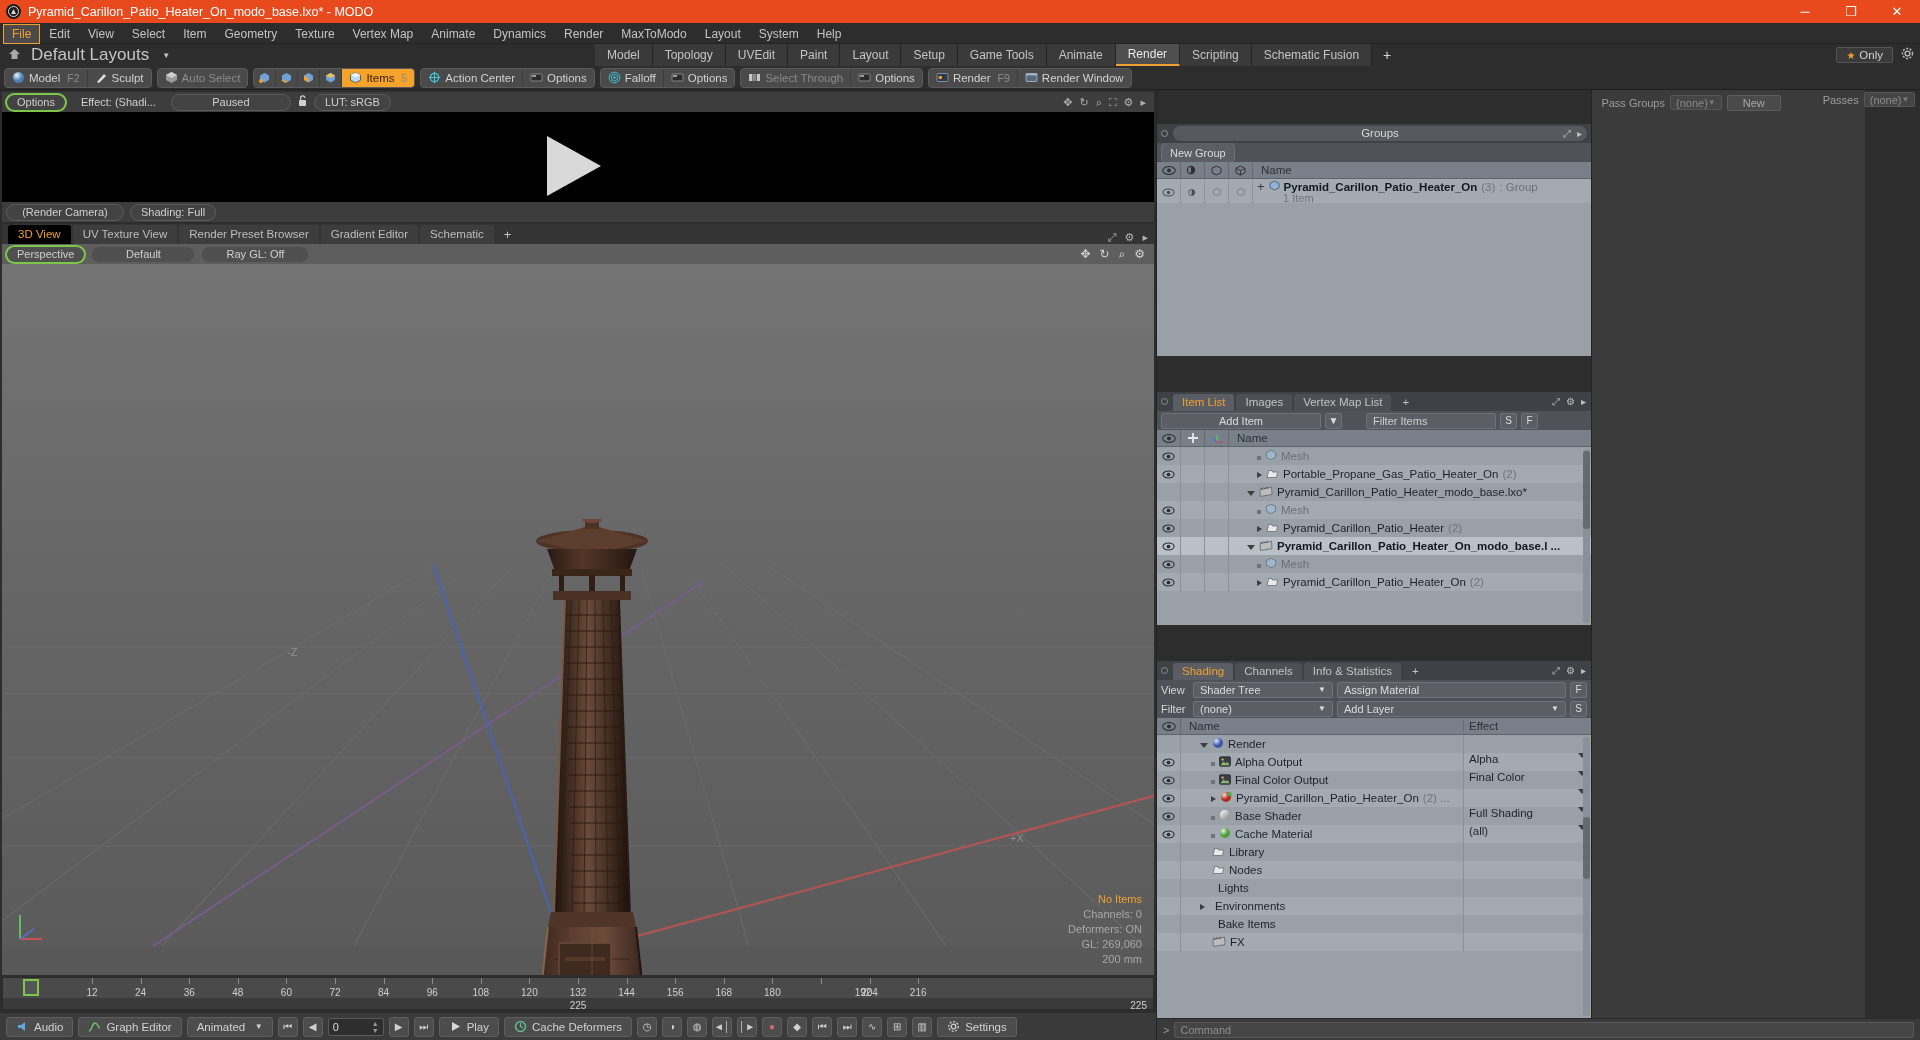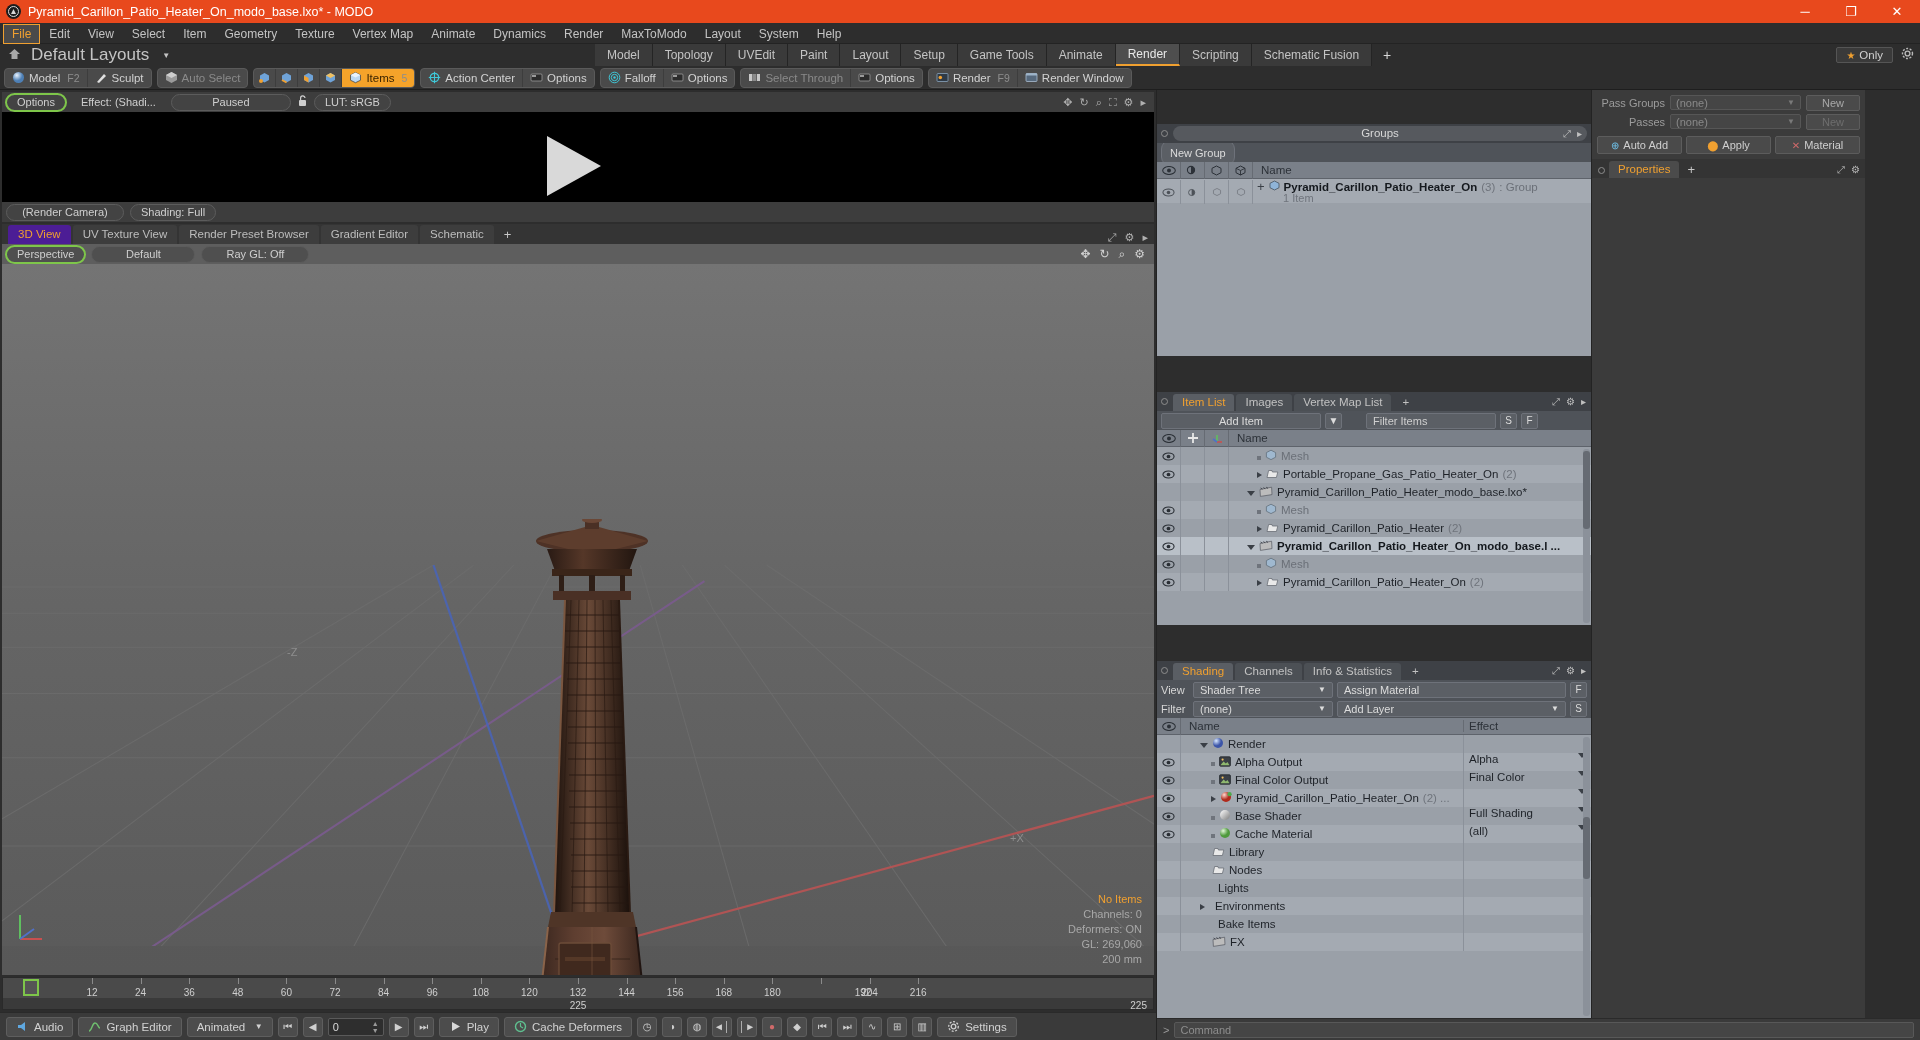--- a/index.html
+++ b/index.html
@@ -79,21 +79,21 @@
   .render-body{ flex:1;background:#000;position:relative;}
   .play-tri{ position:absolute;left:545px;top:24px;width:0;height:0;
     border-left:54px solid #d9d9d9;border-top:30px solid transparent;border-bottom:30px solid transparent;}
   .render-sub{ height:20px;display:flex;align-items:center;gap:6px;padding:0 4px;background:#3d3d3d;flex:none;}
 
   
   .view-pane{ flex:1;margin:0 2px 2px 2px;display:flex;flex-direction:column;min-height:0;background:#2f2f2f;}
   .tabrow{ height:20px;display:flex;align-items:flex-end;background:#343434;flex:none;padding-left:6px;}
   .tab{ padding:2px 10px;font-size:11.5px;color:#bdbdbd;background:#3d3d3d;margin-right:2px;
         border-radius:3px 3px 0 0;line-height:15px;}
-  .tab.sel{ background:#4c1d95;color:#f0a030;}
+  .tab.sel{ background:#000000;color:#f0a030;}
   .tabrow .tplus{ padding:2px 8px;color:#c8c8c8;font-size:13px;}
   .tabrow .treq{ margin-left:auto;display:flex;gap:8px;padding-right:6px;align-items:center;color:#b0b0b0;font-size:11px;}
   .view-sub{ height:20px;display:flex;align-items:center;gap:6px;padding:0 4px;background:#5e5e5e;flex:none;}
   .view-sub .right-icons{margin-left:auto;display:flex;gap:9px;padding-right:5px;color:#d0d0d0;font-size:12px;}
   .viewport{ flex:1;position:relative;overflow:hidden;background:linear-gradient(#6e6e6e,#5c5c5c 55%,#585858);}
   .vp-grid{ position:absolute;inset:0; }
   .vp-label{ position:absolute;font-size:11px;color:#8e8e8e;}
   .vp-stats{ position:absolute;right:12px;bottom:8px;text-align:right;font-size:11px;color:#a8a8a8;line-height:15px;}
   .vp-stats .noitems{color:#f0a030;}
   .axis-widget{ position:absolute;left:10px;bottom:28px;width:42px;height:42px;}
@@ -151,21 +151,21 @@
              padding-left:5px;font-size:11.5px;gap:4px;}
   .row.alt{ background:#a4aab2;}
   .row.sel{ background:#b9c0c8;}
   .muted{color:#6b7078}
   .bold{font-weight:bold;color:#14181d}
   .count{color:#6f747c}
   .caret-dn{ margin-left:auto;margin-right:5px;width:0;height:0;border-left:4px solid transparent;
              border-right:4px solid transparent;border-top:5px solid #3a3f46;}
 
   
-  .farright{ width:274px;background:#3b3b3b;display:flex;flex-direction:column;border-left:1px solid #232323;}
+  .farright{ width:274px;background:#3b3b3b;display:flex;flex-direction:row;border-left:1px solid #232323;}
   .fr-row{ height:19px;display:flex;align-items:center;gap:5px;padding:0 5px;}
   .fr-lbl{ font-size:11px;color:#9c9c9c;width:68px;text-align:right;}
   .fr-field{ flex:1;background:#454545;border:1px solid #565656;border-radius:2px;height:15px;display:flex;
              align-items:center;padding:0 5px;font-size:11px;color:#8a8a8a;}
   .fr-btn{ width:54px;height:16px;background:#4a4a4a;border:1px solid #5c5c5c;border-radius:2px;
            font-size:11px;color:#a8a8a8;display:flex;align-items:center;justify-content:center;}
   .fr-btn.dim{color:#6e6e6e}
   .fr-actions{ display:flex;gap:4px;padding:5px;}
   .fr-act{ flex:1;height:18px;background:#4a4a4a;border:1px solid #5c5c5c;border-radius:2px;display:flex;
            align-items:center;justify-content:center;gap:4px;font-size:11px;color:#cfcfcf;}

